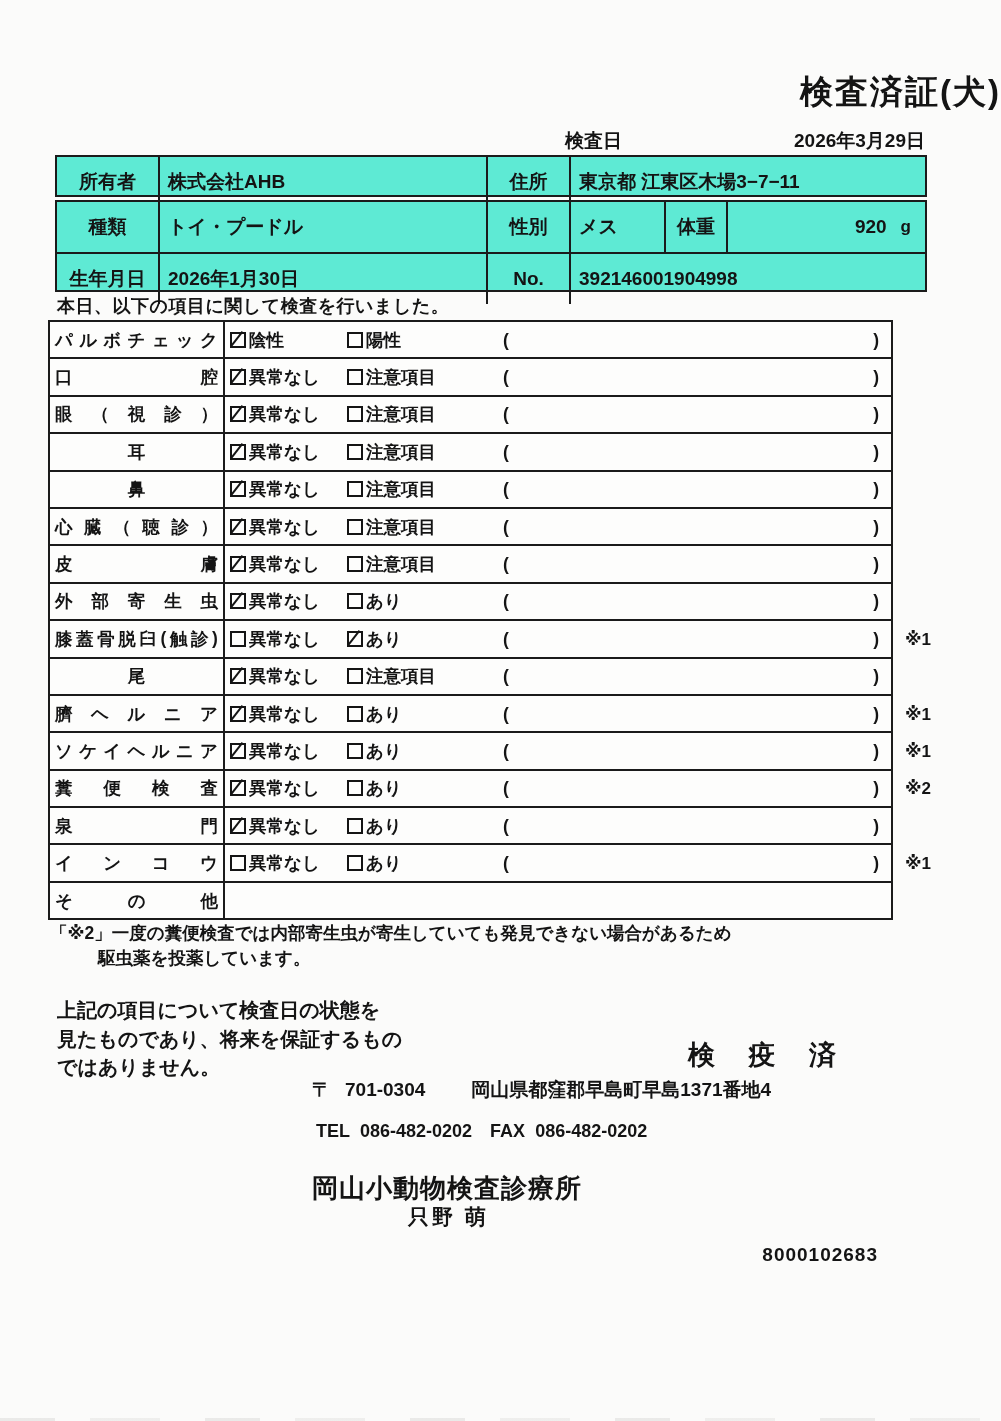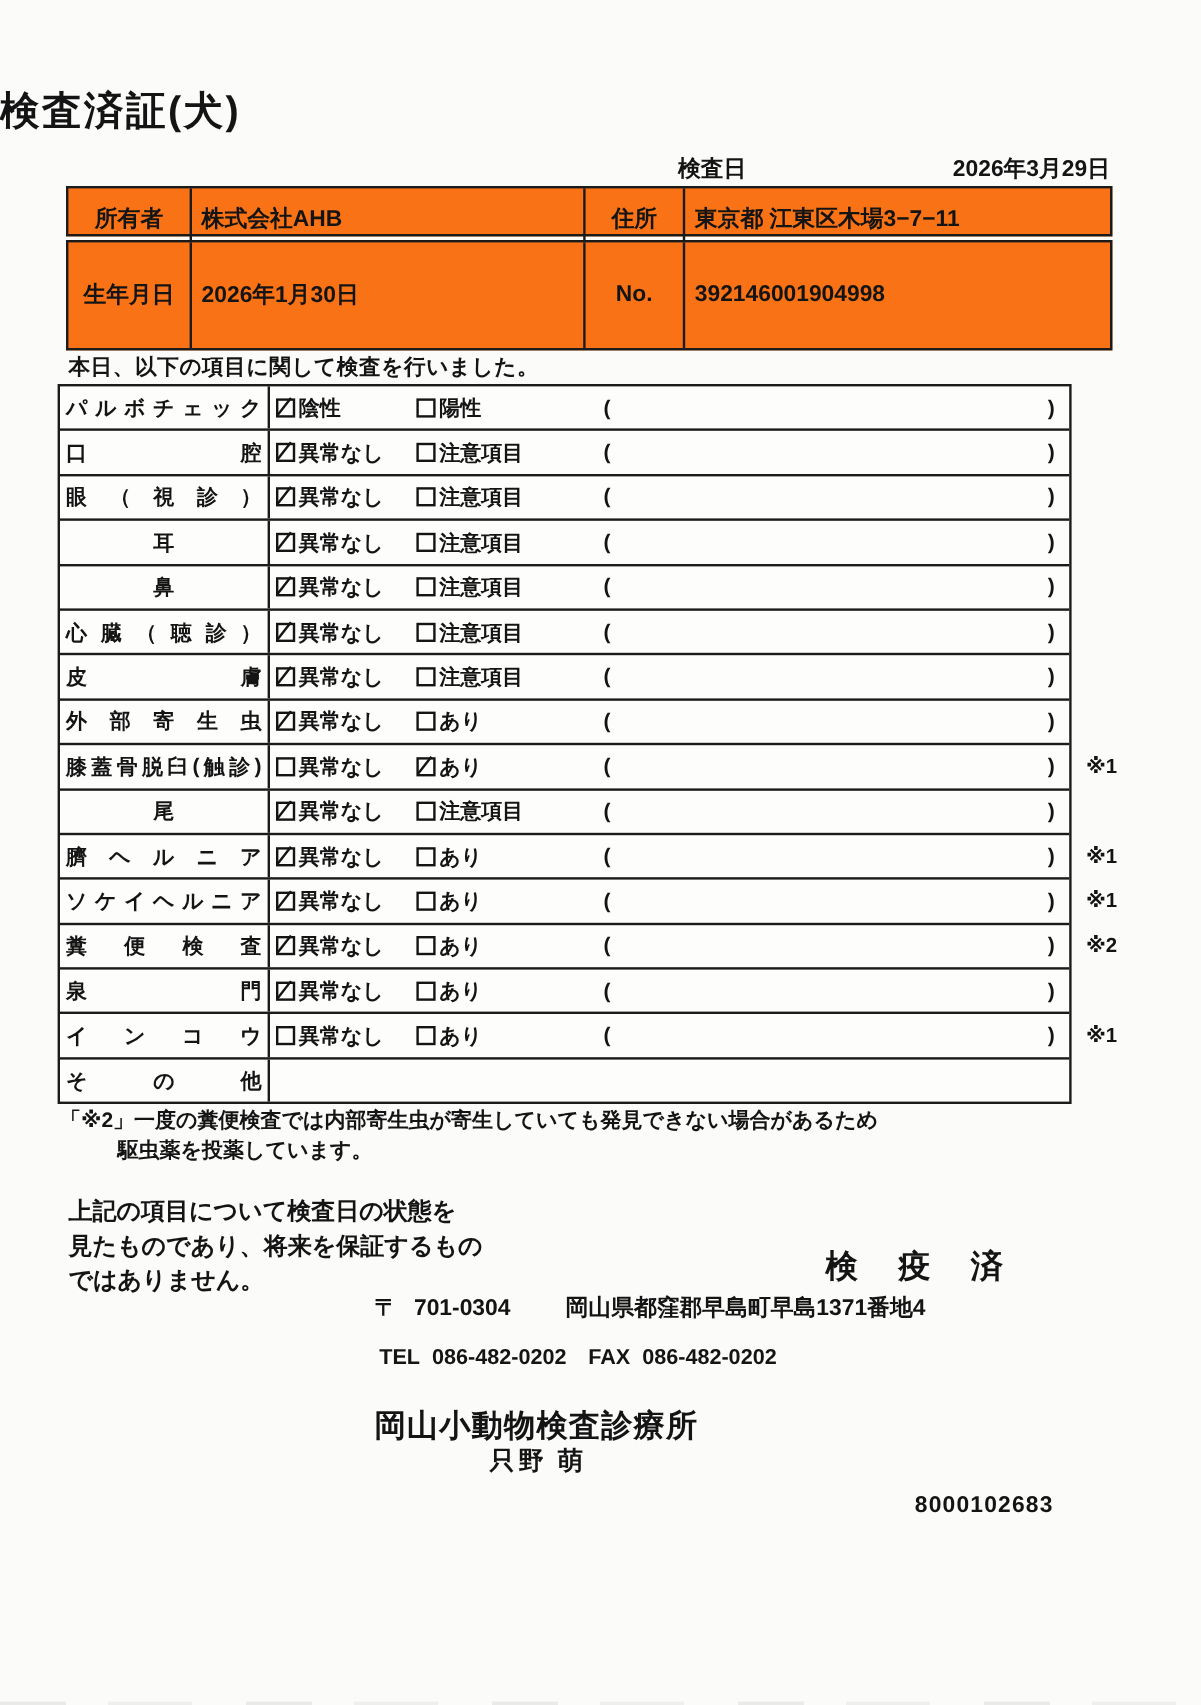--- a/index.html
+++ b/index.html
@@ -9,28 +9,28 @@
     font-family:"Liberation Sans","DejaVu Sans",sans-serif;
     color:#141414;
     position:relative;
     -webkit-font-smoothing:antialiased;
   }
   .page{position:absolute;inset:0;overflow:hidden;}
 
   
   .title{
     position:absolute;top:70px;left:0;width:100%;
-    text-align:left;font-size:33px;font-weight:600;letter-spacing:2px;
+    text-align:right;font-size:33px;font-weight:600;letter-spacing:2px;
   }
   .date-line{position:absolute;top:128px;left:0;width:100%;height:28px;font-size:19px;font-weight:600;}
   .date-label{position:absolute;left:565px;top:0;}
   .date-value{position:absolute;right:76px;top:0;}
 
   
-  .iblock{position:absolute;left:55px;width:868px;border:2px solid #1b1b1b;display:flex;flex-direction:column;background:#f97316;}
+  .iblock{position:absolute;left:55px;width:868px;border:2px solid #1b1b1b;display:flex;flex-direction:column;background:#5eead4;}
   .iblock1{top:155px;height:38px;}
   .iblock2{top:200px;height:88px;}
   .irow{display:flex;flex:1;align-items:stretch;}
   .irow + .irow{border-top:2px solid #1b1b1b;}
   .ic{display:flex;align-items:center;font-size:19px;font-weight:600;padding:12px 8px;box-sizing:border-box;white-space:nowrap;overflow:hidden;}
   .ic.lab{justify-content:center;padding:0 4px;}
   .ic.br{border-right:2px solid #1b1b1b;}
   .w-lab{width:103px;flex:none;}
   .w-val{width:328px;flex:none;}
   .w-lab2{width:83px;flex:none;}
@@ -115,20 +115,31 @@
     <div class="irow">
       <div class="ic lab br w-lab">所有者</div>
       <div class="ic br w-val">株式会社AHB</div>
       <div class="ic lab br w-lab2">住所</div>
       <div class="ic grow">東京都 江東区木場3−7−11</div>
     </div>
   </div>
 
   <div class="iblock iblock2">
     <div class="irow">
+      <div class="ic lab br w-lab">種類</div>
+      <div class="ic br w-val">トイ・プードル</div>
+      <div class="ic lab br w-lab2">性別</div>
+      <div class="ic br w-sex">メス</div>
+      <div class="ic lab br w-wlab">体重</div>
+      <div class="ic grow weight-cell">
+        <span>920</span>
+        <span class="weight-unit">g</span>
+      </div>
+    </div>
+    <div class="irow">
       <div class="ic lab br w-lab">生年月日</div>
       <div class="ic br w-val">2026年1月30日</div>
       <div class="ic lab br w-lab2">No.</div>
       <div class="ic grow">392146001904998</div>
     </div>
   </div>
 
   <div class="intro">本日、以下の項目に関して検査を行いました。</div>
 
   <div class="ctable" id="checklist">

